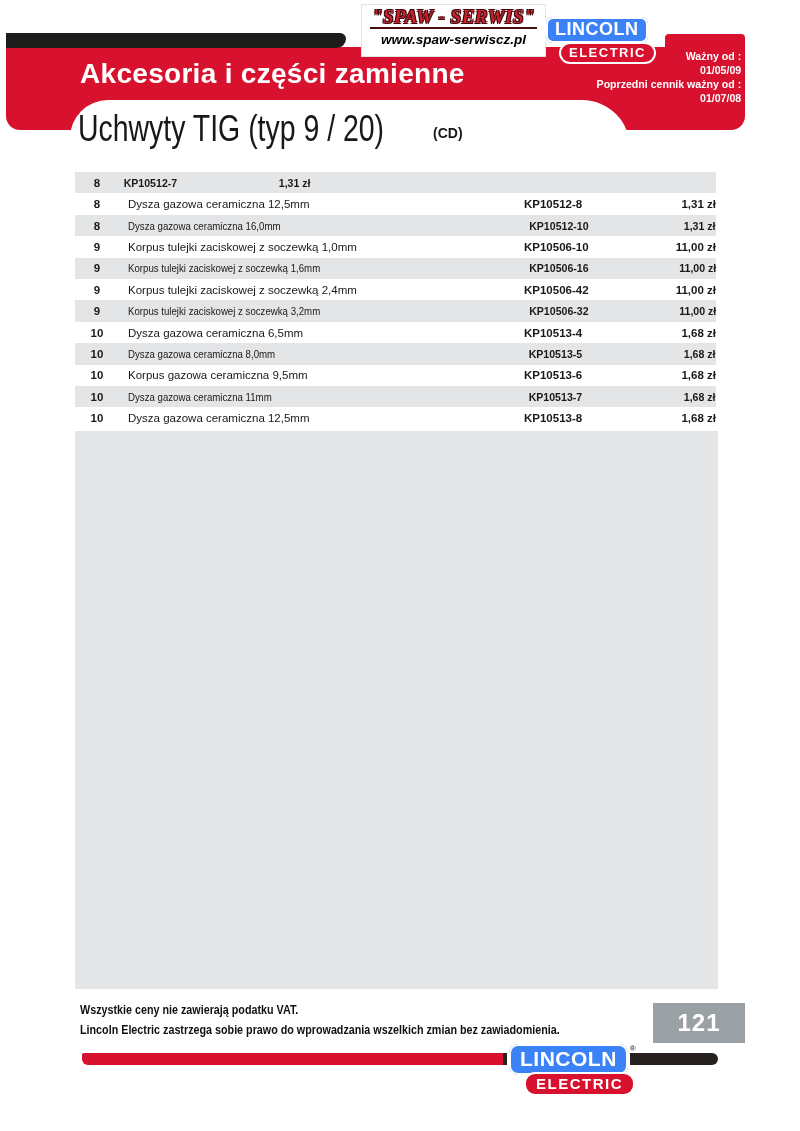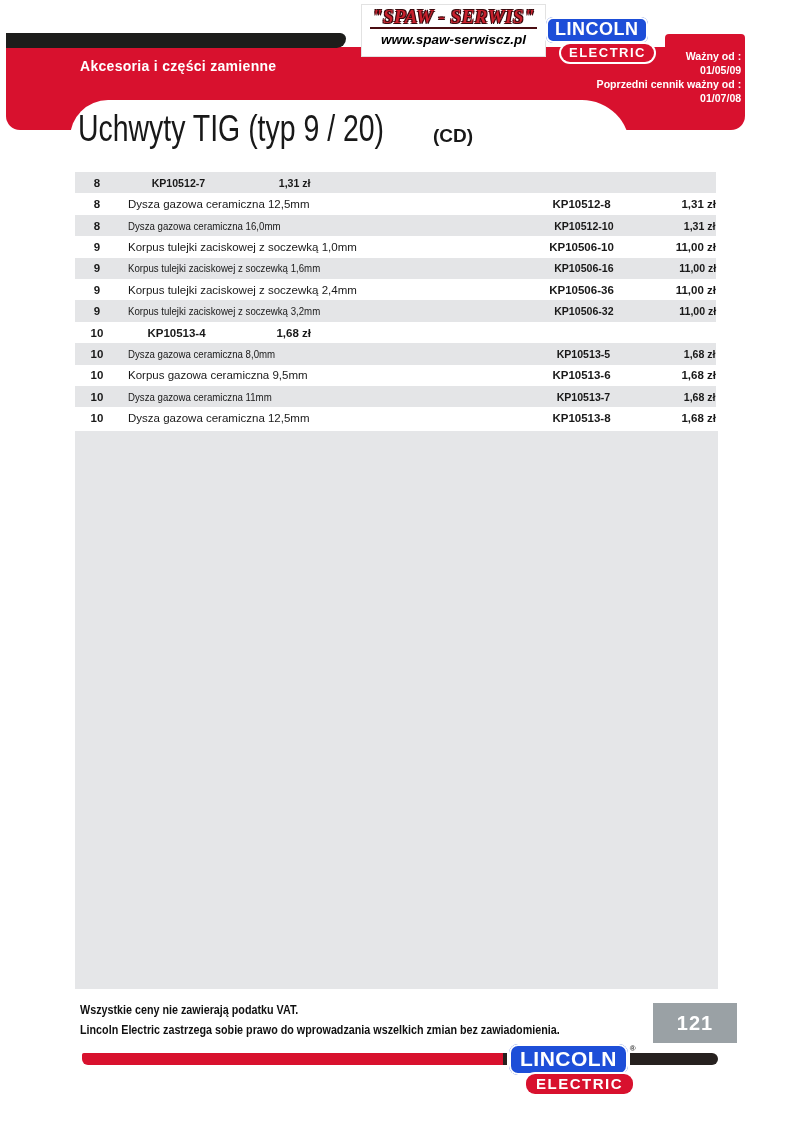--- a/index.html
+++ b/index.html
@@ -19,83 +19,83 @@
   .black-bar{position:absolute;left:6px;top:33px;width:340px;height:15px;
     background:var(--black-bar);border-radius:0 10px 16px 0;z-index:3;}
   .red-band{position:absolute;left:6px;top:47px;width:739px;height:83px;
     background:var(--red);border-radius:0 0 14px 14px;z-index:1;}
   .date-box{position:absolute;left:665px;top:34px;width:80px;height:60px;
     background:var(--red);border-radius:4px 4px 0 0;z-index:1;}
   .white-card{position:absolute;left:70px;top:100px;width:560px;height:200px;
     background:#fff;border-radius:38px 48px 0 0;z-index:2;}
 
   .banner-title{position:absolute;left:80px;top:58px;z-index:4;
-    color:#fff;font-size:14px;font-weight:bold;letter-spacing:0.3px;white-space:nowrap;}
+    color:#fff;font-size:28px;font-weight:bold;letter-spacing:0.3px;white-space:nowrap;}
 
   .dates{position:absolute;top:49px;right:59px;z-index:4;text-align:right;
     color:#fff;font-size:11.5px;font-weight:bold;line-height:14px;white-space:nowrap;
     transform:scaleX(0.92);transform-origin:right top;}
 
   
   .spaw{position:absolute;left:361px;top:4px;width:185px;height:53px;z-index:5;
     background:#fff;border:1px solid #e2e2e2;text-align:center;padding-top:2px;}
   .spaw-title{font-family:"Liberation Serif",serif;font-style:italic;font-weight:bold;
     font-size:19px;color:#c8202c;letter-spacing:0.5px;line-height:20px;white-space:nowrap;
     text-shadow:1px 1px 0 #3c0a0e,-1px -1px 0 #3c0a0e,1px -1px 0 #3c0a0e,-1px 1px 0 #3c0a0e;}
   .spaw-rule{height:0;border-top:2px solid #4a0d12;margin:0 8px;}
   .spaw-url{font-family:Liberation Sans, sans-serif;font-style:italic;font-weight:bold;
     font-size:13.5px;color:#000000;margin-top:3px;white-space:nowrap;}
 
   
   .lincoln{position:absolute;z-index:5;white-space:nowrap;}
-  .ln-black{display:inline-block;background:#1d4ed8;color:#fff;font-weight:bold;
+  .ln-black{display:inline-block;background:#3b82f6;color:#fff;font-weight:bold;
     border-radius:7px;box-shadow:inset 0 0 0 2px #fff,0 0 0 2px #fff;
     letter-spacing:0.5px;}
   .ln-reg{font-size:8px;vertical-align:top;margin-left:2px;font-weight:bold;}
   .ln-red{display:inline-block;background:var(--red);color:#fff;font-weight:bold;
     border-radius:9px;box-shadow:0 0 0 2px #fff;letter-spacing:1.5px;position:relative;}
   .lincoln.top{left:546px;top:17px;}
   .lincoln.top .ln-black{font-size:18px;padding:2px 9px 3px;}
   .lincoln.top .ln-reg{color:#fff;}
   .lincoln.top .ln-red{font-size:13px;padding:1px 8px 2px;margin:-6px 0 0 15px;}
   .lincoln.bottom{left:509px;top:1044px;}
   .lincoln.bottom .ln-black{font-size:21px;padding:3px 11px 4px;border-radius:9px;}
   .lincoln.bottom .ln-reg{color:#3a3a3a;}
   .lincoln.bottom .ln-red{font-size:15px;padding:1px 10px 2px;margin:-7px 0 0 17px;}
 
   
   .section-title{position:absolute;left:78px;top:108px;z-index:6;color:#181818;
     font-size:36px;font-weight:400;white-space:nowrap;
     transform:scaleX(0.79);transform-origin:left top;}
   .section-suffix{position:absolute;left:433px;top:125px;z-index:6;color:#181818;
-    font-size:19px;font-weight:bold;}
+    font-size:14px;font-weight:bold;}
 
   
   .parts-table{position:absolute;left:75px;top:172px;width:641px;z-index:2;
     font-size:11.5px;color:#191919;}
   .t-row{display:flex;height:21.42px;align-items:center;}
   .t-row.shaded{background:var(--row-gray);}
   .cell-pos{width:44px;text-align:center;font-weight:bold;}
   .cell-desc{flex:1;padding-left:9px;overflow:visible;white-space:nowrap;}
-  .cell-part{width:115px;text-align:center;font-weight:bold;white-space:nowrap;}
+  .cell-part{width:115px;text-align:left;font-weight:bold;white-space:nowrap;}
   .cell-price{width:77px;text-align:right;font-weight:bold;white-space:nowrap;}
   .cell-desc > span,.cell-part > span,.cell-price > span{display:inline-block;}
   .t-row.shaded .cell-desc > span{transform:scaleX(0.84);transform-origin:left center;}
   .t-row.shaded .cell-part > span,
   .t-row.shaded .cell-price > span{transform:scaleX(0.92);transform-origin:right center;}
 
   .gray-panel{position:absolute;left:75px;top:431px;width:643px;height:558px;
     background:var(--block-gray);z-index:1;}
 
   
   .footer-notes{position:absolute;left:80px;top:1001px;z-index:2;color:#111;
     font-size:12.5px;font-weight:bold;line-height:19.5px;white-space:nowrap;
     transform:scaleX(0.86);transform-origin:left top;}
-  .page-badge{position:absolute;left:653px;top:1003px;width:84px;height:40px;
-    background:var(--badge-gray);color:#fff;font-size:20px;font-weight:bold;
+  .page-badge{position:absolute;left:653px;top:1003px;width:92px;height:40px;
+    background:var(--badge-gray);color:#fff;font-size:24px;font-weight:bold;
     display:flex;align-items:center;justify-content:center;letter-spacing:1px;z-index:2;}
   .bottom-bar{position:absolute;left:82px;top:1053px;width:636px;height:12px;
     border-radius:3px 10px 10px 10px;overflow:hidden;display:flex;z-index:2;}
   .bar-red{width:421px;background:var(--red);}
   .bar-black{flex:1;background:var(--bar-black);}
 </style>
 </head>
 <body>
 
 <div class="page">
@@ -156,31 +156,32 @@
       </div>
       <div class="t-row shaded">
         <div class="cell-pos">9</div>
         <div class="cell-desc"><span>Korpus tulejki zaciskowej z soczewką 1,6mm</span></div>
         <div class="cell-part"><span>KP10506-16</span></div>
         <div class="cell-price"><span>11,00 zł</span></div>
       </div>
       <div class="t-row">
         <div class="cell-pos">9</div>
         <div class="cell-desc"><span>Korpus tulejki zaciskowej z soczewką 2,4mm</span></div>
-        <div class="cell-part"><span>KP10506-36</span></div>
+        <div class="cell-part"><span>KP10506-42</span></div>
         <div class="cell-price"><span>11,00 zł</span></div>
       </div>
       <div class="t-row shaded">
         <div class="cell-pos">9</div>
         <div class="cell-desc"><span>Korpus tulejki zaciskowej z soczewką 3,2mm</span></div>
         <div class="cell-part"><span>KP10506-32</span></div>
         <div class="cell-price"><span>11,00 zł</span></div>
       </div>
       <div class="t-row">
         <div class="cell-pos">10</div>
+        <div class="cell-desc"><span>Dysza gazowa ceramiczna 6,5mm</span></div>
         <div class="cell-part"><span>KP10513-4</span></div>
         <div class="cell-price"><span>1,68 zł</span></div>
       </div>
       <div class="t-row shaded">
         <div class="cell-pos">10</div>
         <div class="cell-desc"><span>Dysza gazowa ceramiczna 8,0mm</span></div>
         <div class="cell-part"><span>KP10513-5</span></div>
         <div class="cell-price"><span>1,68 zł</span></div>
       </div>
       <div class="t-row">

